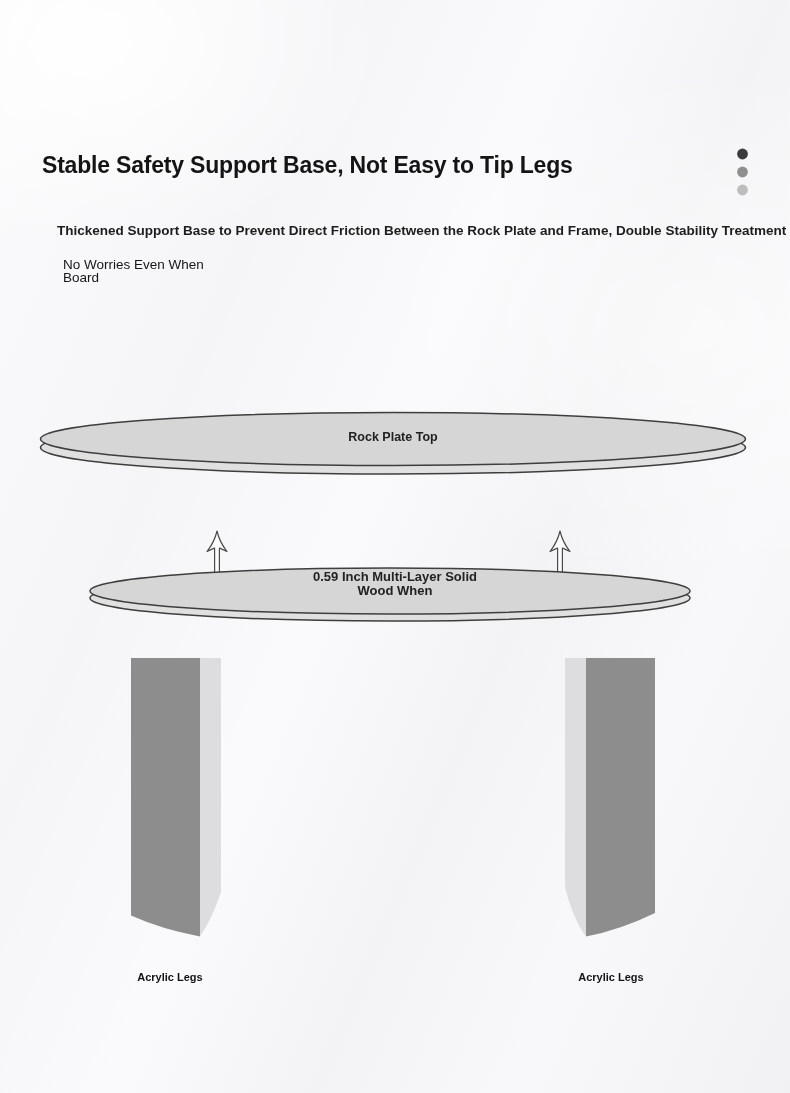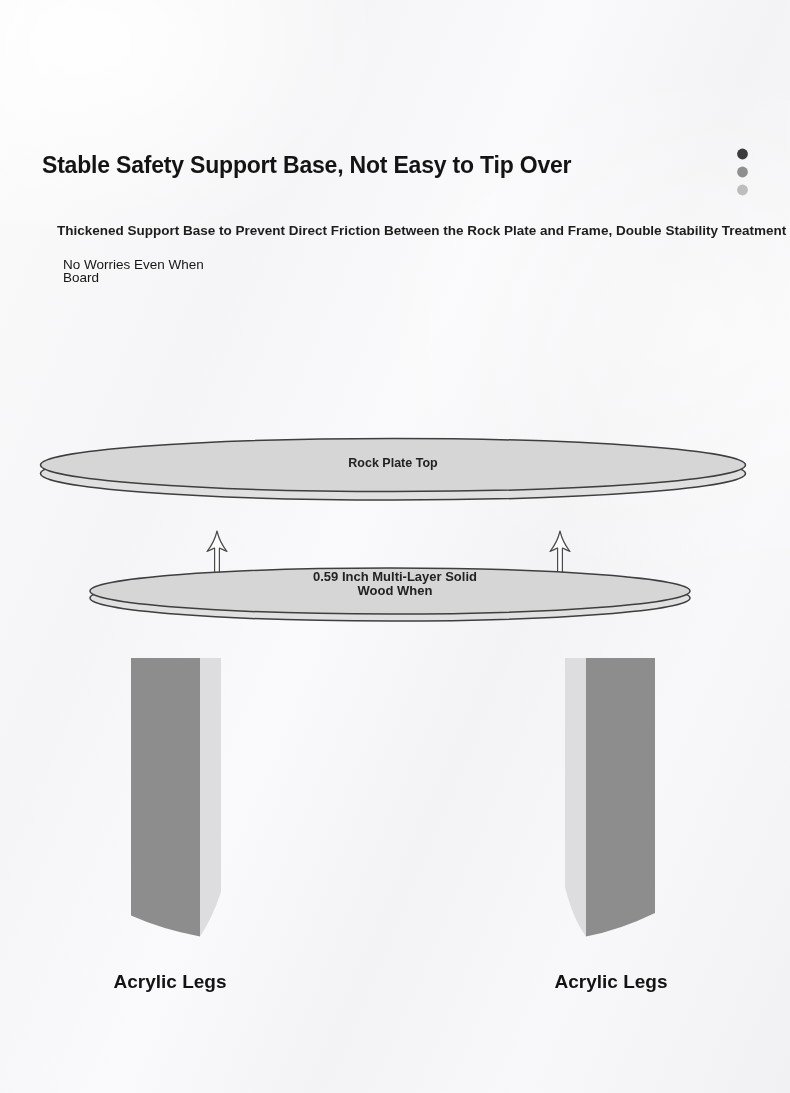--- a/index.html
+++ b/index.html
@@ -54,21 +54,21 @@
     font-size: 13.5px;
     font-weight: 500;
     color: #161616;
     line-height: 13px;
     margin-left: 23px;
   }
 
   
   .disc { position: absolute; }
   .disc svg { display: block; }
-  .disc1 { left: 37px; top: 436px; width: 712px; height: 72px; }
+  .disc1 { left: 37px; top: 410px; width: 712px; height: 72px; }
   .disc2 { left: 88px; top: 566px; width: 604px; height: 58px; }
 
   .disc1-label {
     position: absolute;
     left: 0; right: 0;
     top: 20px;
     text-align: center;
     font-size: 12.5px;
     font-weight: 600;
     color: #222;
@@ -90,33 +90,33 @@
 
   .leg { position: absolute; top: 658px; width: 90px; height: 281px; }
   .leg-left  { left: 131px; }
   .leg-right { left: 565px; }
 
   .leg-label {
     position: absolute;
     top: 971px;
     width: 140px;
     text-align: center;
-    font-size: 19px;
+    font-size: 11px;
     font-weight: 700;
     color: #131313;
   }
   .leg-label-left  { left: 100px; }
   .leg-label-right { left: 541px; }
 </style>
 </head>
 <body>
 
 <div class="page">
 
-  <div class="title">Stable Safety Support Base, Not Easy to Tip Over</div>
+  <div class="title">Stable Safety Support Base, Not Easy to Tip Legs</div>
 
   <svg class="pagination" viewBox="0 0 13 48">
     <circle cx="6.5" cy="6" r="5.4" fill="#3b3b3b"></circle>
     <circle cx="6.5" cy="24" r="5.4" fill="#8f8f8f"></circle>
     <circle cx="6.5" cy="42" r="5.4" fill="#bdbdbd"></circle>
   </svg>
 
   <div class="subtitle">Thickened Support Base to Prevent Direct Friction Between the Rock Plate and Frame, Double Stability Treatment</div>
 
   <div class="note">

